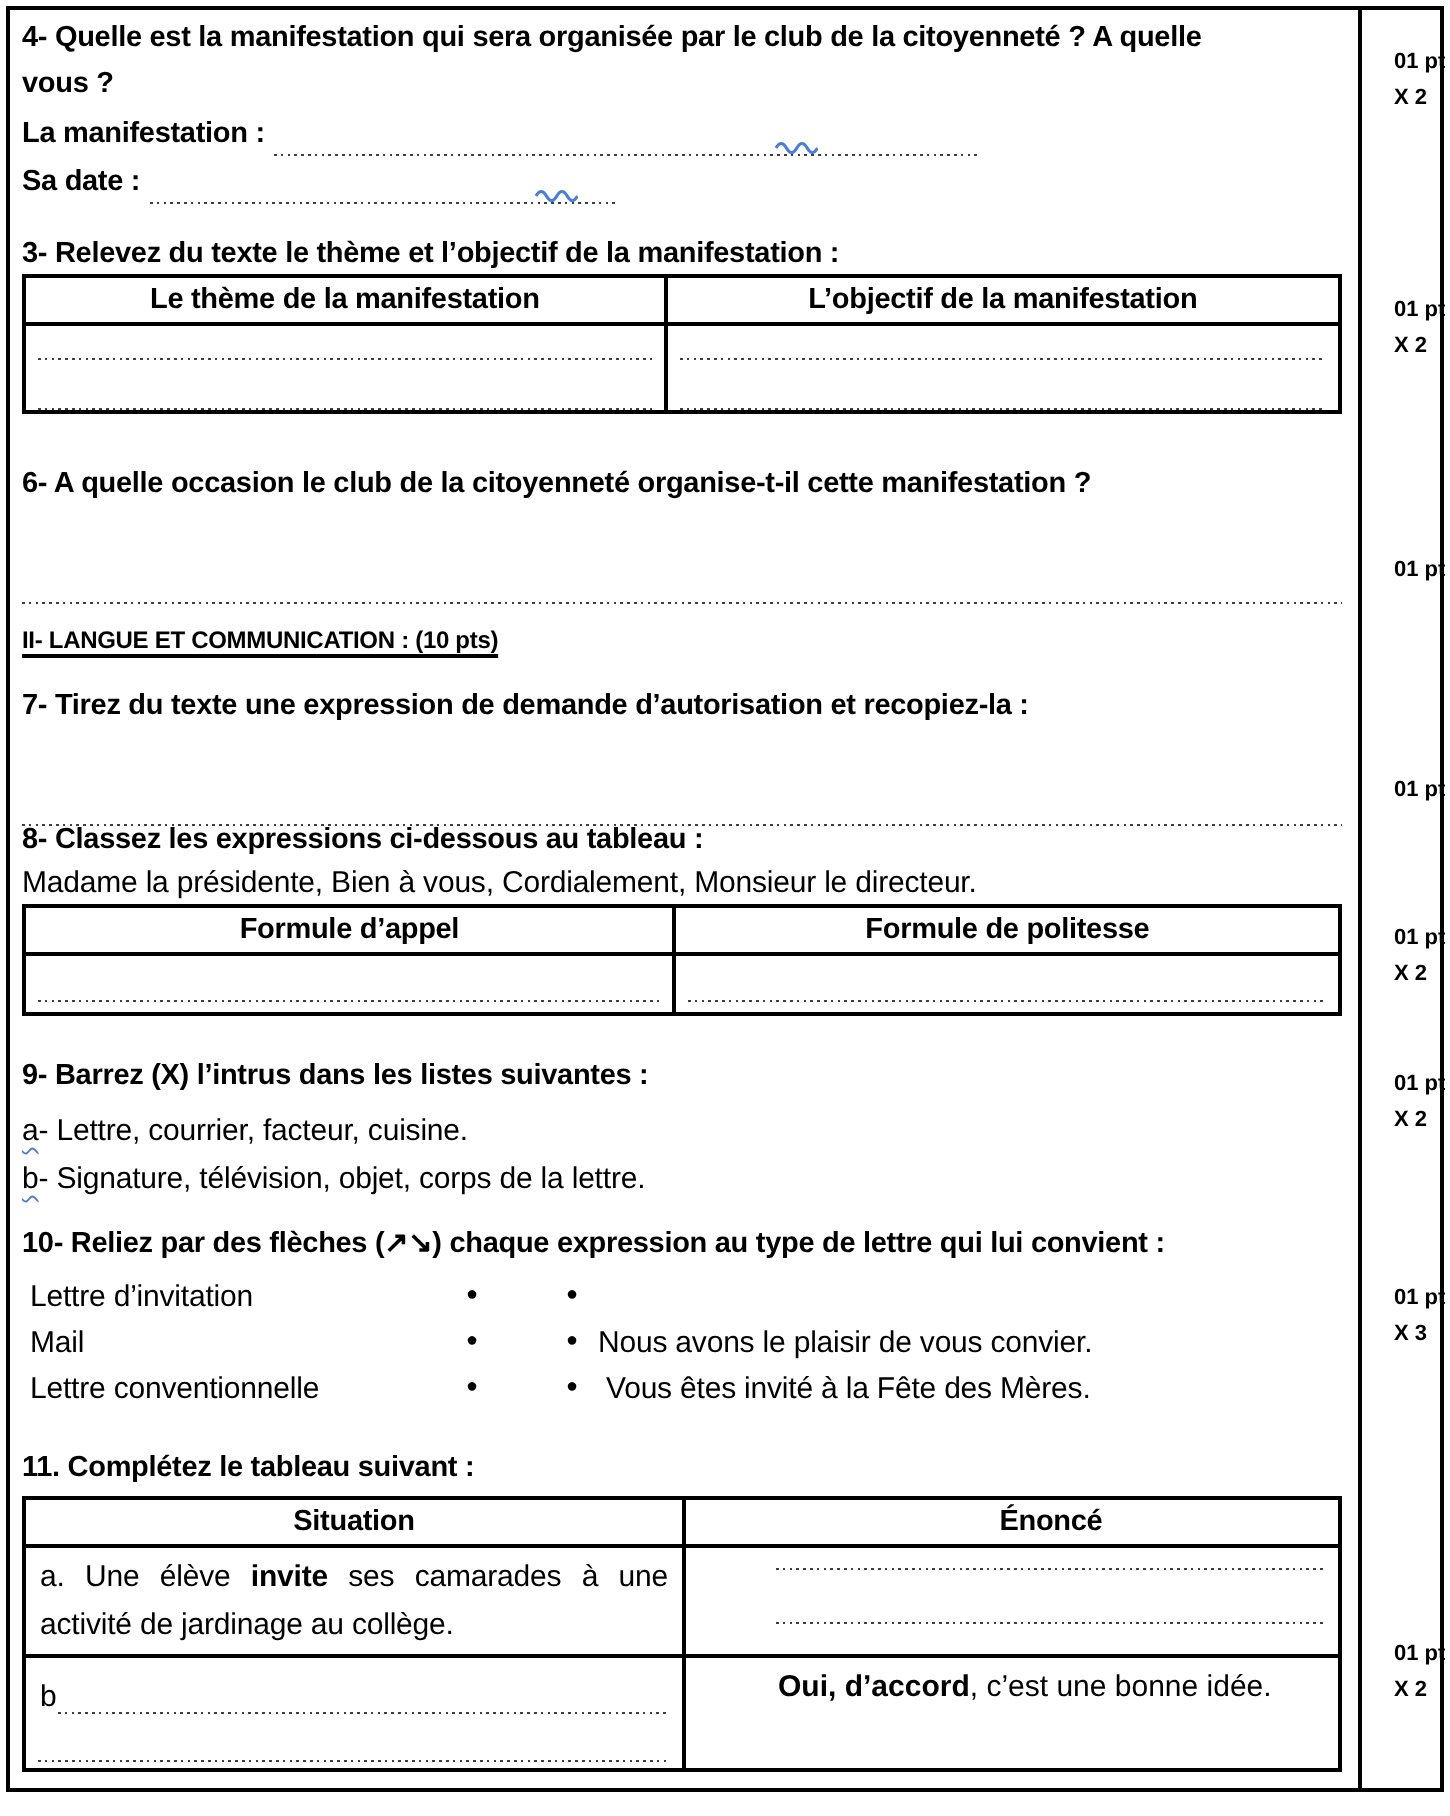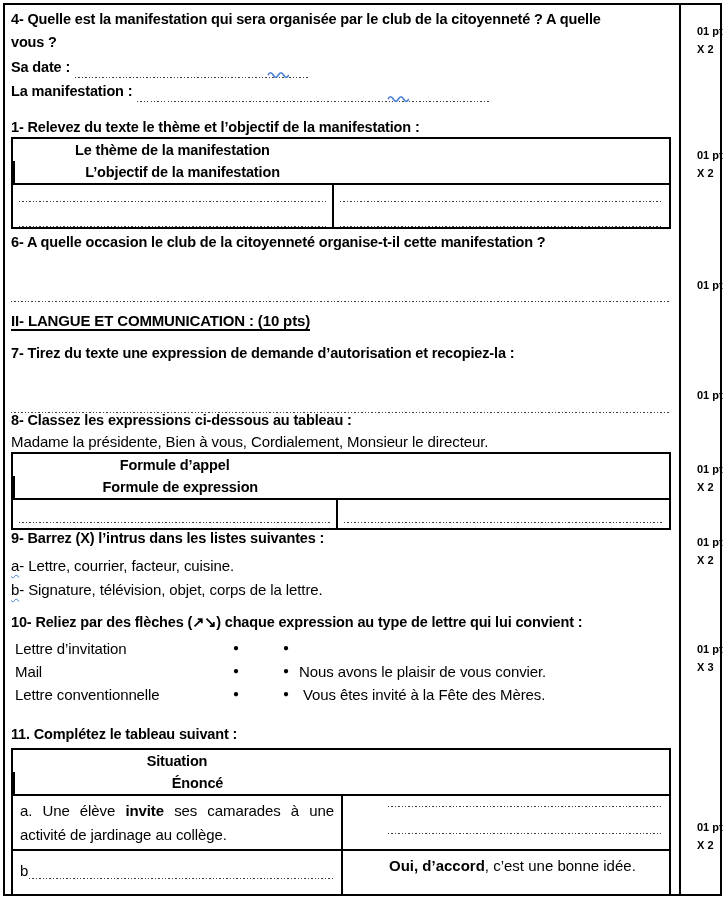--- a/index.html
+++ b/index.html
@@ -21,21 +21,21 @@
   .blbl{font-weight:bold;font-size:14.5px;letter-spacing:-0.15px;line-height:22px;}
   .dots{position:relative;display:inline-block;height:14px;margin-left:5px;}
   .squig{position:absolute;bottom:-3px;}
   .ansarea{height:20px;}
 
   .wavy{text-decoration-line:underline;text-decoration-style:wavy;text-decoration-color:#4a7fd4;
         text-decoration-thickness:1px;text-underline-offset:3px;text-decoration-skip-ink:none;}
 
   .tbl{border:2px solid #000;box-sizing:border-box;background:#fff;margin-right:3px;}
   .trow{display:flex;}
-  .thead{border-bottom:2px solid #000;flex-direction:column;}
+  .thead{border-bottom:2px solid #000;}
   .tc{box-sizing:border-box;position:relative;}
   .cB{border-left:2px solid #000;}
   .th{font-weight:bold;font-size:14.5px;text-align:center;letter-spacing:-0.15px;}
   .dl{height:2px;margin-left:6px;margin-right:6px;}
 
   .t5 .tc{width:48.6%;} .t5 .cB{width:51.4%;}
   .t5 .th{line-height:22px;} .t5 .tbodyr{height:42px;}
   .t5 .dl1{margin-top:15px;} .t5 .dl2{margin-top:23px;}
 
   .t8 .tc{width:49.3%;} .t8 .cB{width:50.7%;}
@@ -65,43 +65,43 @@
 
 <div class="page">
   <div class="frame">
 
     <div class="main">
 
       <div class="q" style="top:3px">
         <div class="q-title" style="line-height:23px">4- Quelle est la manifestation qui sera organisée par le club de la citoyenneté ? A quelle</div>
         <div class="q-title" style="line-height:23px">vous ?</div>
         <div class="ansline">
+          <span class="blbl">La manifestation :</span>
+          <span class="dots dotbg" style="width:352px">
+            <span class="squig" style="left:250px">
+              <svg width="22" height="7" viewBox="0 0 22 7">
+                  <path d="M1 4 q2.6 -4.5 5.2 0 t5.2 0 t5.2 0 t5.2 0" stroke="#4a7fd4" stroke-width="1.6" fill="none"></path>
+                </svg>
+            </span>
+          </span>
+        </div>
+        <div class="ansline">
           <span class="blbl">Sa date :</span>
           <span class="dots dotbg" style="width:233px">
             <span class="squig" style="left:192px">
               <svg width="22" height="7" viewBox="0 0 22 7">
                   <path d="M1 4 q2.6 -4.5 5.2 0 t5.2 0 t5.2 0 t5.2 0" stroke="#4a7fd4" stroke-width="1.6" fill="none"></path>
                 </svg>
             </span>
           </span>
         </div>
-        <div class="ansline">
-          <span class="blbl">La manifestation :</span>
-          <span class="dots dotbg" style="width:352px">
-            <span class="squig" style="left:250px">
-              <svg width="22" height="7" viewBox="0 0 22 7">
-                  <path d="M1 4 q2.6 -4.5 5.2 0 t5.2 0 t5.2 0 t5.2 0" stroke="#4a7fd4" stroke-width="1.6" fill="none"></path>
-                </svg>
-            </span>
-          </span>
-        </div>
       </div>
 
       <div class="q" style="top:112px">
-        <div class="q-title" style="line-height:20px">1- Relevez du texte le thème et l’objectif de la manifestation :</div>
+        <div class="q-title" style="line-height:20px">3- Relevez du texte le thème et l’objectif de la manifestation :</div>
         <div class="tbl t5">
           <div class="trow thead">
             <div class="tc th">Le thème de la manifestation</div>
             <div class="tc cB th">L’objectif de la manifestation</div>
           </div>
           <div class="trow tbodyr">
             <div class="tc">
               <div class="dl dl1 dotbg"></div>
               <div class="dl dl2 dotbg"></div>
             </div>
@@ -112,35 +112,35 @@
           </div>
         </div>
       </div>
 
       <div class="q" style="top:227px">
         <div class="q-title">6- A quelle occasion le club de la citoyenneté organise-t-il cette manifestation ?</div>
         <div class="ansarea dotbg" style="margin-top:29px;margin-right:3px"></div>
       </div>
 
       <div class="q" style="top:305px">
-        <span class="q-title underlined" style="font-size:15px">II- LANGUE ET COMMUNICATION : (10 pts)</span>
+        <span class="q-title underlined" style="font-size:12px">II- LANGUE ET COMMUNICATION : (10 pts)</span>
       </div>
 
       <div class="q" style="top:338px">
         <div class="q-title">7- Tirez du texte une expression de demande d’autorisation et recopiez-la :</div>
         <div class="ansarea dotbg" style="margin-top:29px;margin-right:3px"></div>
       </div>
 
       <div class="q" style="top:405px">
         <div class="q-title">8- Classez les expressions ci-dessous au tableau :</div>
         <div class="txt">Madame la présidente, Bien à vous, Cordialement, Monsieur le directeur.</div>
         <div class="tbl t8">
           <div class="trow thead">
             <div class="tc th">Formule d’appel</div>
-            <div class="tc cB th">Formule de expression</div>
+            <div class="tc cB th">Formule de politesse</div>
           </div>
           <div class="trow tbodyr">
             <div class="tc">
               <div class="dl dl1 dotbg"></div>
             </div>
             <div class="tc cB">
               <div class="dl dl1 dotbg"></div>
             </div>
           </div>
         </div>

